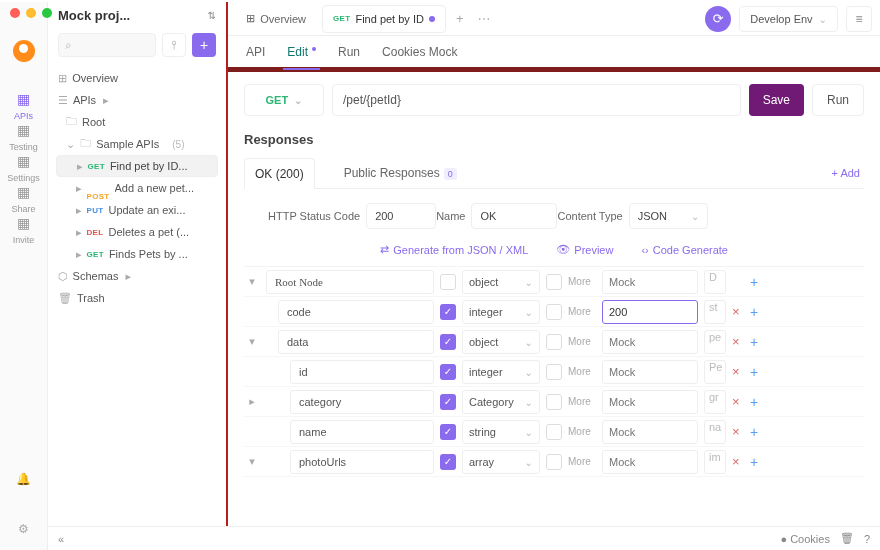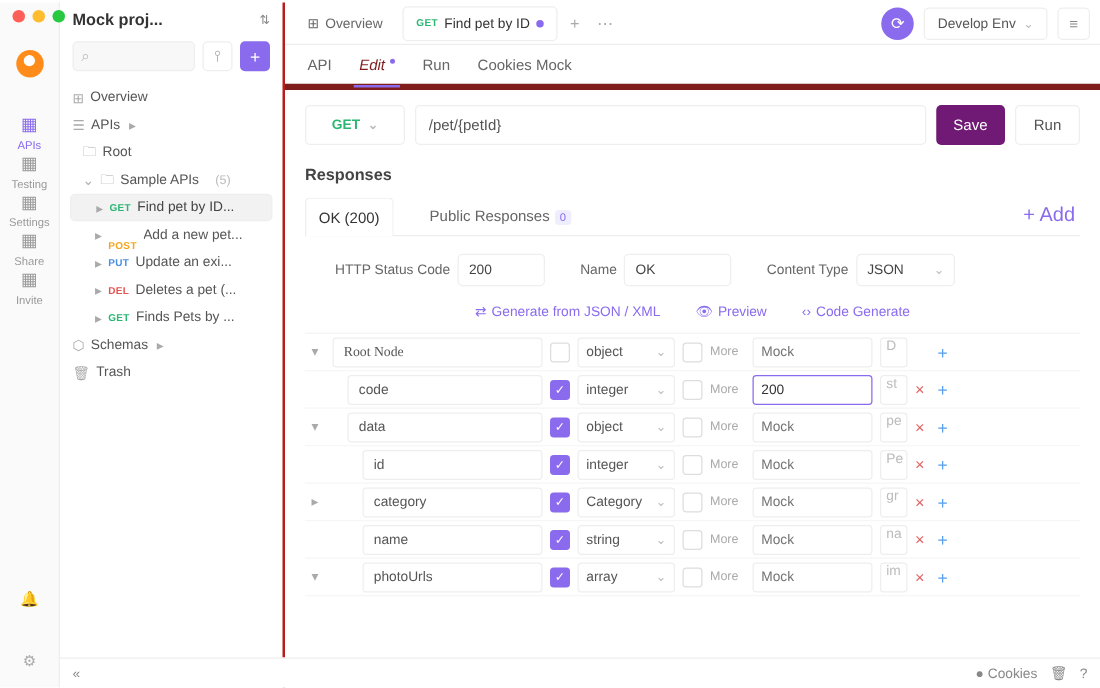--- a/index.html
+++ b/index.html
@@ -38,37 +38,37 @@
   .tab { display:flex; align-items:center; gap:5px; padding: 0 10px; height:28px; border-radius:4px; font-size:11px; cursor:pointer; color:#666;}
   .tab.active { border:1px solid #eee; background:#fff; color:#333; }
   .tab .moddot { width:6px; height:6px; background:#8a6bee; border-radius:50%; }
   .tabbar .plus, .tabbar .more { color:#aaa; cursor:pointer; padding:0 4px; font-size:13px;}
   .tabbar .right { margin-left:auto; display:flex; align-items:center; gap:8px;}
   .env-btn { border:1px solid #eee; border-radius:4px; height:26px; padding:0 10px; display:flex; align-items:center; gap:6px; font-size:11px; cursor:pointer; color:#555;}
   .refresh { width:26px; height:26px; border-radius:50%; background:#8a6bee; color:#fff; display:flex; align-items:center; justify-content:center; cursor:pointer; font-size:13px;}
   .hamb { width:26px; height:26px; border:1px solid #eee; border-radius:4px; display:flex; align-items:center; justify-content:center; cursor:pointer; color:#888;}
   .subtabs { height: 36px; border-bottom: 5px solid #7f1d1d; display:flex; align-items:center; gap: 22px; padding: 0 18px; font-size:12px;}
   .subtab { color:#666; cursor:pointer; height:36px; display:flex; align-items:center; position:relative;}
-  .subtab.active { color:#7f1d1d;font-style:italic; }
+  .subtab.active { color:#0f766e; }
   .subtab.active::after { content:""; position:absolute; bottom:0; left:-4px; right:-4px; height:2px; background:#8a6bee;}
   .subtab .d { width:4px; height:4px; background:#8a6bee; border-radius:50%; margin-left:4px; margin-top:-6px;}
   .content { flex:1; overflow:auto; padding: 12px 16px; }
   .urlrow { display:flex; gap:8px; margin-bottom: 16px; }
   .method-sel { border:1px solid #eee; border-radius:4px; height:32px; width:80px; display:flex; align-items:center; justify-content:center; gap:6px; font-weight:600; font-size:11px;}
   .url-input { flex:1; border:1px solid #eee; border-radius:4px; height:32px; padding:0 10px; font-size:12px; color:#555;}
   .btn { height:32px; padding:0 14px; border-radius:4px; display:flex; align-items:center; font-size:12px; cursor:pointer;}
   .btn.primary { background:#701a75; color:#fff; }
   .btn.ghost { border:1px solid #eee; color:#555; }
   .sec-title { font-weight:600; font-size:13px; margin-bottom:10px; color:#444;}
   .resp-tabs { display:flex; align-items:center; gap:18px; border-bottom:1px solid #eee; margin-bottom:14px;}
   .resp-tab { padding:8px 10px; font-size:12px; color:#666; cursor:pointer; border:1px solid transparent; border-bottom:none; }
   .resp-tab.active { border-color:#eee; border-radius:4px 4px 0 0; background:#fff; margin-bottom:-1px; color:#333;}
   .resp-tab .badge { background:#eef; color:#8a6bee; font-size:9px; padding:1px 4px; border-radius:3px; margin-left:4px;}
-  .add-link { margin-left:auto; color:#8a6bee; font-size:16px; cursor:pointer; padding-right:4px;}
-  .form-row { display:flex; align-items:flex-end; gap:28px; margin: 0 24px 14px; font-size:11px; color:#666;}
+  .add-link { margin-left:auto; color:#8a6bee; font-size:11px; cursor:pointer; padding-right:4px;}
+  .form-row { display:flex; align-items:flex-end; margin: 0 24px 14px; font-size:11px; color:#666;}
   .form-row label { margin-right:6px; }
   .inp, .sel { border:1px solid #eee; border-radius:4px; height:26px; padding:0 8px; font-size:11px; color:#444; background:#fff;}
   .sel { display:inline-flex; align-items:center; gap:24px; cursor:pointer;}
   .actions-row { display:flex; justify-content:center; gap:28px; margin-bottom:10px;}
   .link { color:#8a6bee; font-size:11px; cursor:pointer; display:flex; align-items:center; gap:4px;}
   .schema { border-top:1px solid #f3f3f3;}
   .srow { display:flex; align-items:center; gap:6px; height:30px; border-bottom:1px solid #f6f6f6; font-size:11px;}
   .srow .toggle { width:16px; text-align:center; color:#aaa; cursor:pointer;}
   .srow .name { border:1px solid #eee; border-radius:3px; height:24px; padding:0 8px; display:flex; align-items:center; color:#555;}
   .srow .name.w1 { width:168px;font-family:Liberation Serif, serif; } .srow .name.w2 { width:156px; margin-left:12px;} .srow .name.w3 { width:144px; margin-left:24px;}

